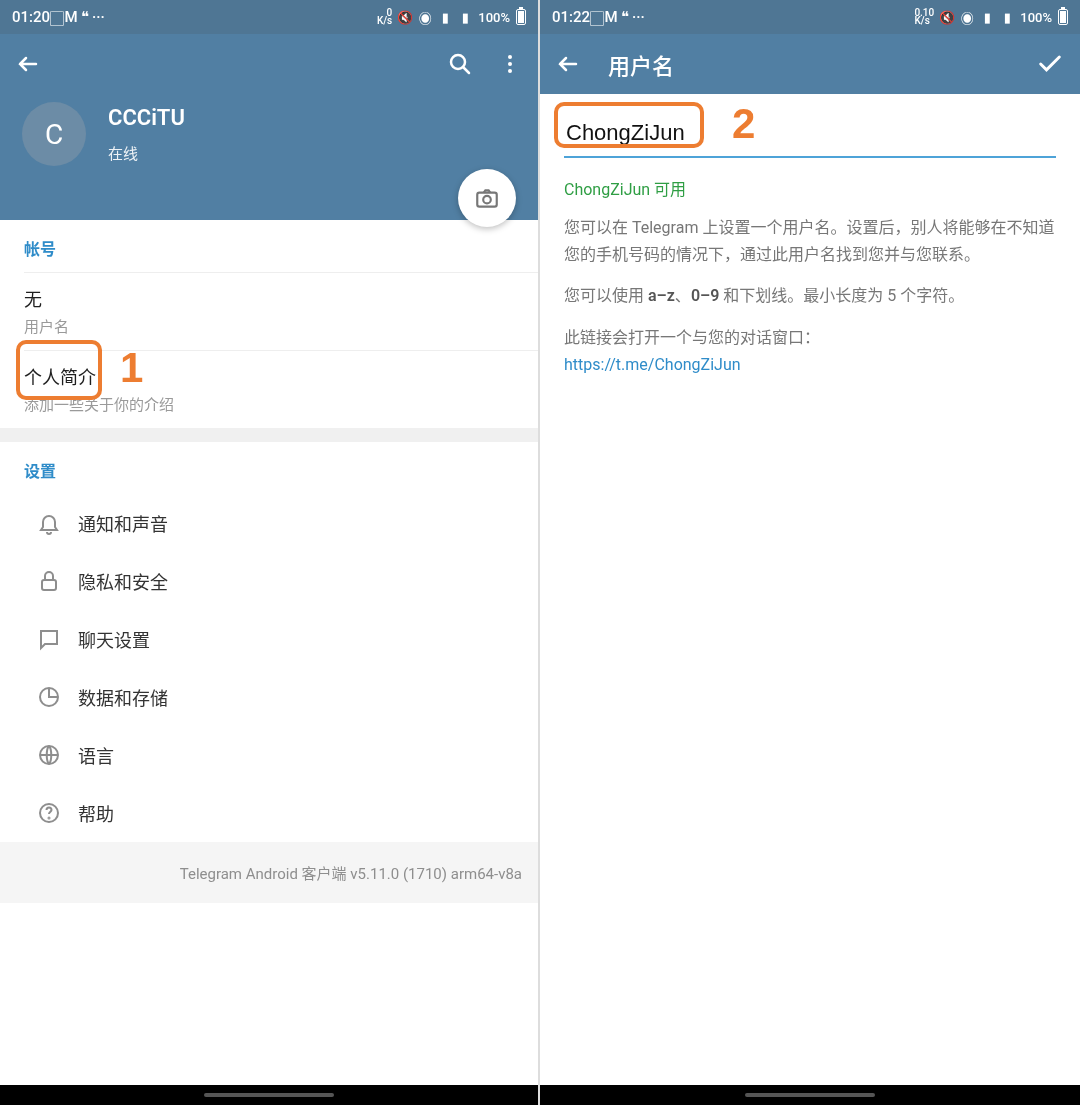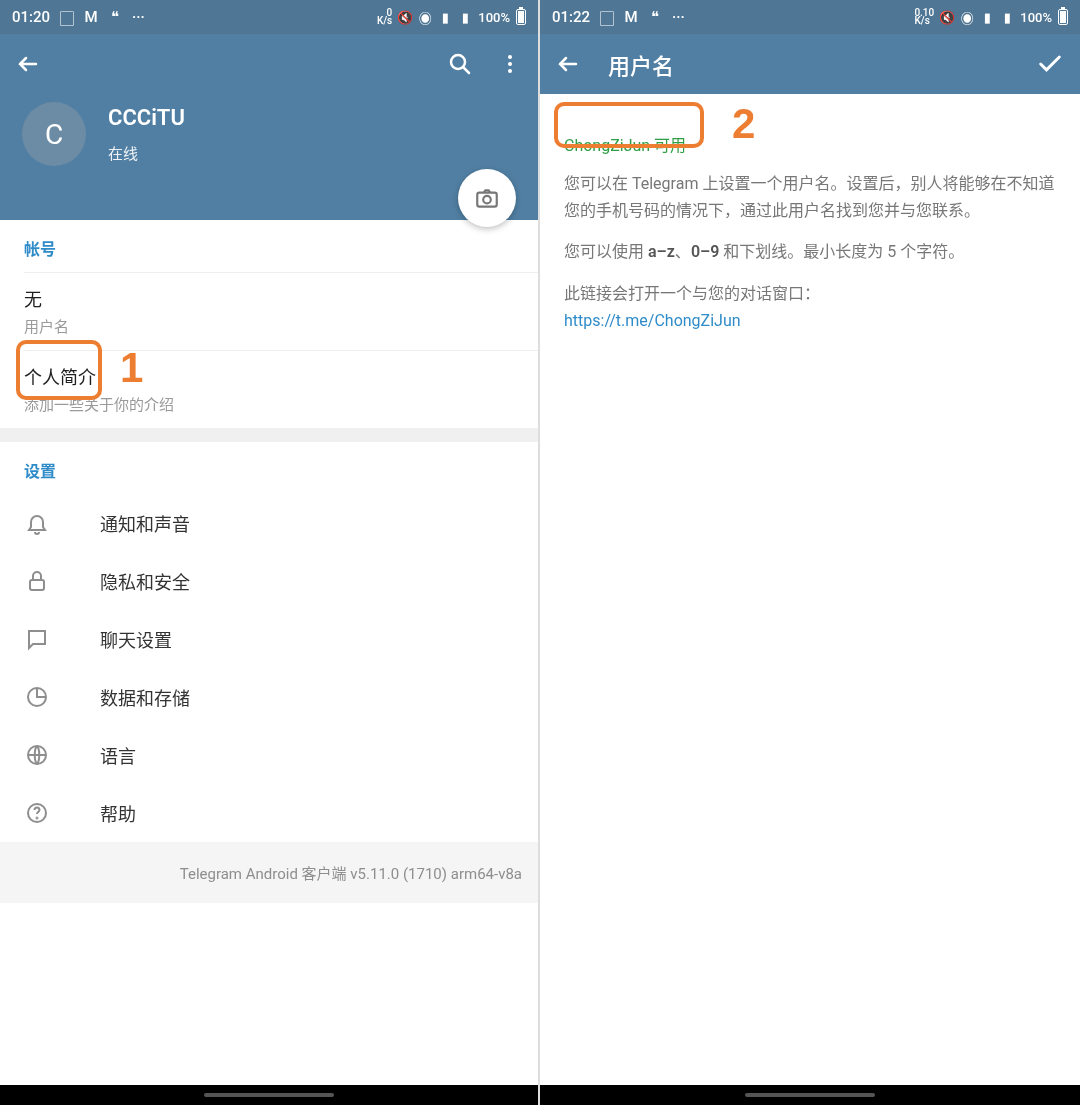--- a/index.html
+++ b/index.html
@@ -17,21 +17,21 @@
   .status-bar {
     height: 34px;
     background: #4f7694;
     color: #fff;
     display: flex;
     align-items: center;
     padding: 0 12px;
     font-size: 15px;
     font-weight: 500;
   }
-  .status-left { display: flex; align-items: center; gap: 10px; }
+  .status-left { display: flex; align-items: center; }
   .status-right { margin-left: auto; display: flex; align-items: center; gap: 6px; font-size: 13px; }
   .status-icon { width: 14px; height: 14px; display:inline-flex; align-items:center; justify-content:center; }
   .battery { width: 10px; height: 16px; border:1px solid #fff; border-radius:2px; position:relative; }
   .battery::after{content:"";position:absolute;top:-3px;left:2px;width:4px;height:2px;background:#fff;}
   .battery-fill{position:absolute;inset:1px;background:#fff;}
 
   
   .app-bar {
     height: 60px;
     background: #517fa3;
@@ -68,22 +68,22 @@
   }
 
   
   .section-title { color: #2f8cc9; font-size: 16px; font-weight: 600; padding: 16px 24px 12px; }
   .row-item { padding: 12px 24px 14px; cursor: pointer; }
   .row-primary { font-size: 18px; color: #1f1f1f; }
   .row-secondary { font-size: 15px; color: #9a9a9a; margin-top: 4px; }
   .divider { height: 1px; background: #eeeeee; margin-left: 24px; }
   .gap { height: 14px; background: #f0f0f0; }
   .list-row {
-    display: flex; align-items: center; gap: 50px;
-    padding: 16px 24px; color: #333; font-size: 18px; cursor:pointer;
+    display: flex; align-items: center; gap: 16px;
+    padding: 16px 24px; color: #333; font-size: 18px; cursor:pointer;margin-left:12px;
   }
   .list-icon { width: 26px; height: 26px; color: #8e8e8e; display:flex; align-items:center; justify-content:center; flex-shrink:0; }
   .footer-version { text-align: right; color: #8e8e8e; font-size: 15px; padding: 20px 16px; background:#f5f5f5; }
 
   
   .callout {
     position: absolute; border: 4px solid #ed7d31; border-radius: 10px;
     pointer-events: none;
   }
   .callout-num {
@@ -298,20 +298,21 @@
     <span class="title">用户名</span>
     <span class="spacer"></span>
     <span>
       <svg width="28" height="28" viewBox="0 0 24 24" fill="none" stroke="#fff" stroke-width="2.5" stroke-linecap="round">
           <path d="M4 12l5 5L20 6"></path>
         </svg>
     </span>
   </div>
 
   <div class="content-card" style="position:relative;">
+    <input class="username-input" value="ChongZiJun" style="">
 
     <div class="status-ok">ChongZiJun 可用</div>
 
     <div class="info-text">您可以在 Telegram 上设置一个用户名。设置后，别人将能够在不知道您的手机号码的情况下，通过此用户名找到您并与您联系。</div>
 
     <div class="info-text">
       <span>您可以使用 </span><b>a–z</b><span>、</span><b>0–9</b><span> 和下划线。最小长度为 5 个字符。</span>
     </div>
 
     <div class="info-text">此链接会打开一个与您的对话窗口：</div>

